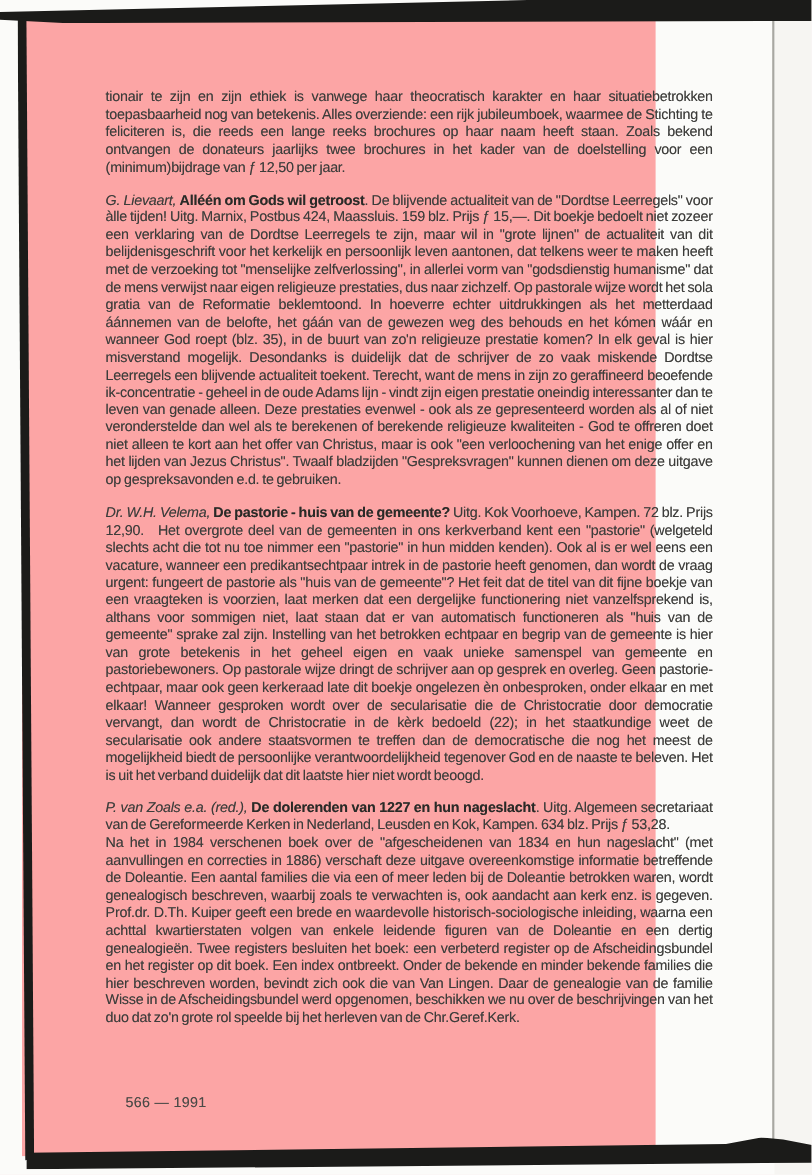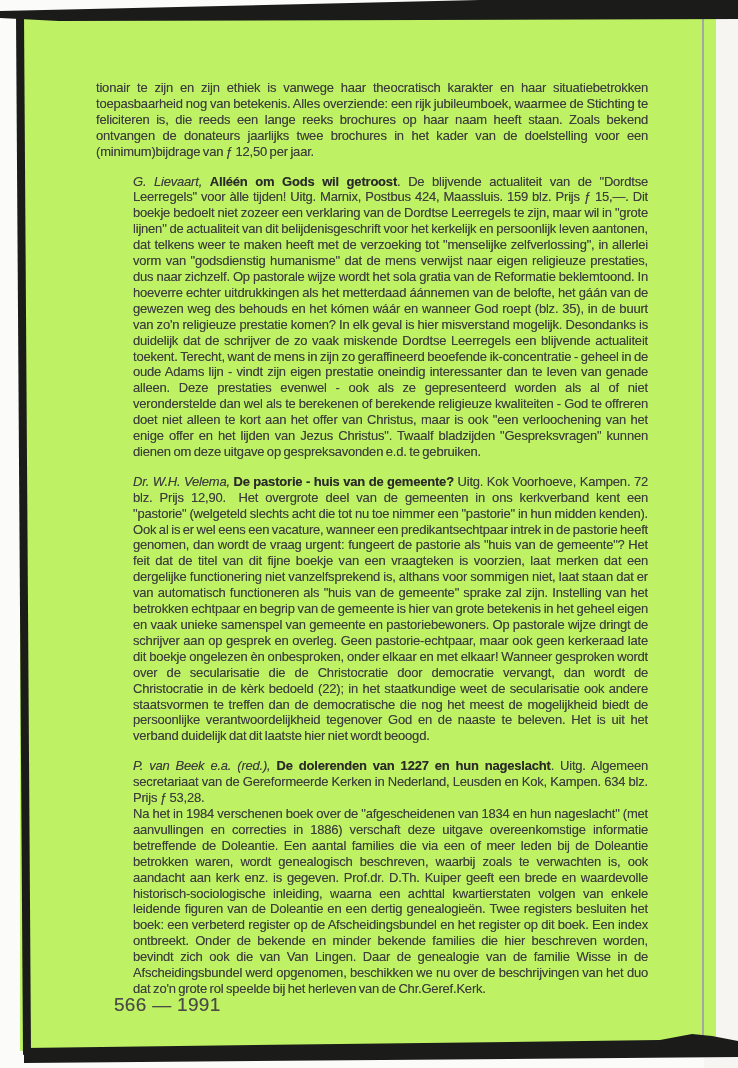--- a/index.html
+++ b/index.html
@@ -13,23 +13,23 @@
   }
   .scan {
     position: relative;
     width: 738px;
     height: 1068px;
   }
   .page {
     position: absolute;
     left: 20px;
     top: 13px;
-    width: 696px;
+    width: 576px;
     height: 1038px;
-    background: #bef264;
+    background: #fca5a5;
   }
   .page-edge-right {
     position: absolute;
     left: 702px;
     top: 18px;
     width: 2px;
     height: 1022px;
     background: #a8a7a2;
   }
   .outside-right {
@@ -78,48 +78,47 @@
     word-spacing: -0.8px;
     color: #3d3d3b;
     text-align: justify;
     text-shadow: 0 0 0.4px rgba(70,70,66,0.55);
   }
   .text-block p {
     margin: 0;
   }
   .text-block p + p {
     margin-top: 14px;
-    margin-left: 37px;
   }
   .text-block p.continues {
     margin-top: 0 !important;
   }
   .seg-italic { font-style: italic; }
   .seg-bold { font-weight: bold; color: #2a2a27; }
   .footer {
     position: absolute;
     left: 94px;   
     top: 981px;   
-    font-size: 19px;
+    font-size: 13px;
     letter-spacing: 0.3px;
     color: #4a4a47;
     text-shadow: 0 0 0.4px rgba(70,70,66,0.5);
   }
 </style>
 </head>
 <body>
 
 <div class="scan">
   <div class="outside-right"></div>
   <div class="page">
     <div class="text-block" id="text-block">
         <p><span class="seg-normal">tionair te zijn en zijn ethiek is vanwege haar theocratisch karakter en haar situatiebetrokken toepasbaarheid nog van betekenis. Alles overziende: een rijk jubileumboek, waarmee de Stichting te feliciteren is, die reeds een lange reeks brochures op haar naam heeft staan. Zoals bekend ontvangen de donateurs jaarlijks twee brochures in het kader van de doelstelling voor een (minimum)bijdrage van ƒ 12,50 per jaar.</span></p>
         <p><span class="seg-italic">G. Lievaart, </span><span class="seg-bold">Alléén om Gods wil getroost</span><span class="seg-normal">. De blijvende actualiteit van de "Dordtse Leerregels" voor àlle tijden! Uitg. Marnix, Postbus 424, Maassluis. 159 blz. Prijs ƒ 15,—. Dit boekje bedoelt niet zozeer een verklaring van de Dordtse Leerregels te zijn, maar wil in "grote lijnen" de actualiteit van dit belijdenisgeschrift voor het kerkelijk en persoonlijk leven aantonen, dat telkens weer te maken heeft met de verzoeking tot "menselijke zelfverlossing", in allerlei vorm van "godsdienstig humanisme" dat de mens verwijst naar eigen religieuze prestaties, dus naar zichzelf. Op pastorale wijze wordt het sola gratia van de Reformatie beklemtoond. In hoeverre echter uitdrukkingen als het metterdaad áánnemen van de belofte, het gáán van de gewezen weg des behouds en het kómen wáár en wanneer God roept (blz. 35), in de buurt van zo'n religieuze prestatie komen? In elk geval is hier misverstand mogelijk. Desondanks is duidelijk dat de schrijver de zo vaak miskende Dordtse Leerregels een blijvende actualiteit toekent. Terecht, want de mens in zijn zo geraffineerd beoefende ik-concentratie - geheel in de oude Adams lijn - vindt zijn eigen prestatie oneindig interessanter dan te leven van genade alleen. Deze prestaties evenwel - ook als ze gepresenteerd worden als al of niet veronderstelde dan wel als te berekenen of berekende religieuze kwaliteiten - God te offreren doet niet alleen te kort aan het offer van Christus, maar is ook "een verloochening van het enige offer en het lijden van Jezus Christus". Twaalf bladzijden "Gespreksvragen" kunnen dienen om deze uitgave op gespreksavonden e.d. te gebruiken.</span></p>
         <p><span class="seg-italic">Dr. W.H. Velema, </span><span class="seg-bold">De pastorie - huis van de gemeente?</span><span class="seg-normal"> Uitg. Kok Voorhoeve, Kampen. 72 blz. Prijs 12,90.  Het overgrote deel van de gemeenten in ons kerkverband kent een "pastorie" (welgeteld slechts acht die tot nu toe nimmer een "pastorie" in hun midden kenden). Ook al is er wel eens een vacature, wanneer een predikantsechtpaar intrek in de pastorie heeft genomen, dan wordt de vraag urgent: fungeert de pastorie als "huis van de gemeente"? Het feit dat de titel van dit fijne boekje van een vraagteken is voorzien, laat merken dat een dergelijke functionering niet vanzelfsprekend is, althans voor sommigen niet, laat staan dat er van automatisch functioneren als "huis van de gemeente" sprake zal zijn. Instelling van het betrokken echtpaar en begrip van de gemeente is hier van grote betekenis in het geheel eigen en vaak unieke samenspel van gemeente en pastoriebewoners. Op pastorale wijze dringt de schrijver aan op gesprek en overleg. Geen pastorie-echtpaar, maar ook geen kerkeraad late dit boekje ongelezen èn onbesproken, onder elkaar en met elkaar! Wanneer gesproken wordt over de secularisatie die de Christocratie door democratie vervangt, dan wordt de Christocratie in de kèrk bedoeld (22); in het staatkundige weet de secularisatie ook andere staatsvormen te treffen dan de democratische die nog het meest de mogelijkheid biedt de persoonlijke verantwoordelijkheid tegenover God en de naaste te beleven. Het is uit het verband duidelijk dat dit laatste hier niet wordt beoogd.</span></p>
-        <p><span class="seg-italic">P. van Beek e.a. (red.), </span><span class="seg-bold">De dolerenden van 1227 en hun nageslacht</span><span class="seg-normal">. Uitg. Algemeen secretariaat van de Gereformeerde Kerken in Nederland, Leusden en Kok, Kampen. 634 blz. Prijs ƒ 53,28.</span></p>
+        <p><span class="seg-italic">P. van Zoals e.a. (red.), </span><span class="seg-bold">De dolerenden van 1227 en hun nageslacht</span><span class="seg-normal">. Uitg. Algemeen secretariaat van de Gereformeerde Kerken in Nederland, Leusden en Kok, Kampen. 634 blz. Prijs ƒ 53,28.</span></p>
         <p class="continues"><span class="seg-normal">Na het in 1984 verschenen boek over de "afgescheidenen van 1834 en hun nageslacht" (met aanvullingen en correcties in 1886) verschaft deze uitgave overeenkomstige informatie betreffende de Doleantie. Een aantal families die via een of meer leden bij de Doleantie betrokken waren, wordt genealogisch beschreven, waarbij zoals te verwachten is, ook aandacht aan kerk enz. is gegeven. Prof.dr. D.Th. Kuiper geeft een brede en waardevolle historisch-sociologische inleiding, waarna een achttal kwartierstaten volgen van enkele leidende figuren van de Doleantie en een dertig genealogieën. Twee registers besluiten het boek: een verbeterd register op de Afscheidingsbundel en het register op dit boek. Een index ontbreekt. Onder de bekende en minder bekende families die hier beschreven worden, bevindt zich ook die van Van Lingen. Daar de genealogie van de familie Wisse in de Afscheidingsbundel werd opgenomen, beschikken we nu over de beschrijvingen van het duo dat zo'n grote rol speelde bij het herleven van de Chr.Geref.Kerk.</span></p>
       </div>
     <div class="footer">
       <span>566 — 1991</span>
     </div>
   </div>
   <div class="page-edge-right"></div>
   <div class="band-top"></div>
   <div class="strip-left"></div>
   <div class="band-bottom"></div>

